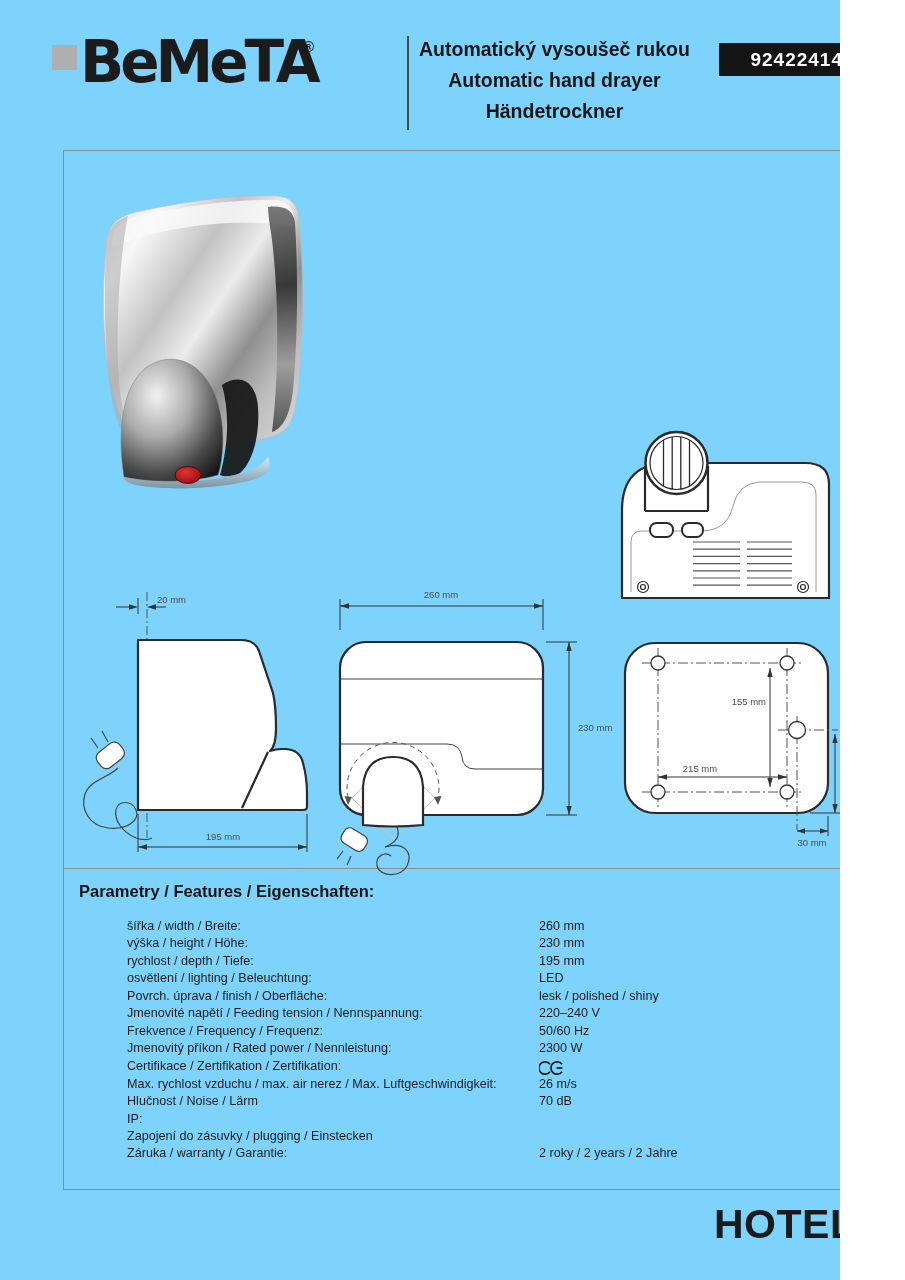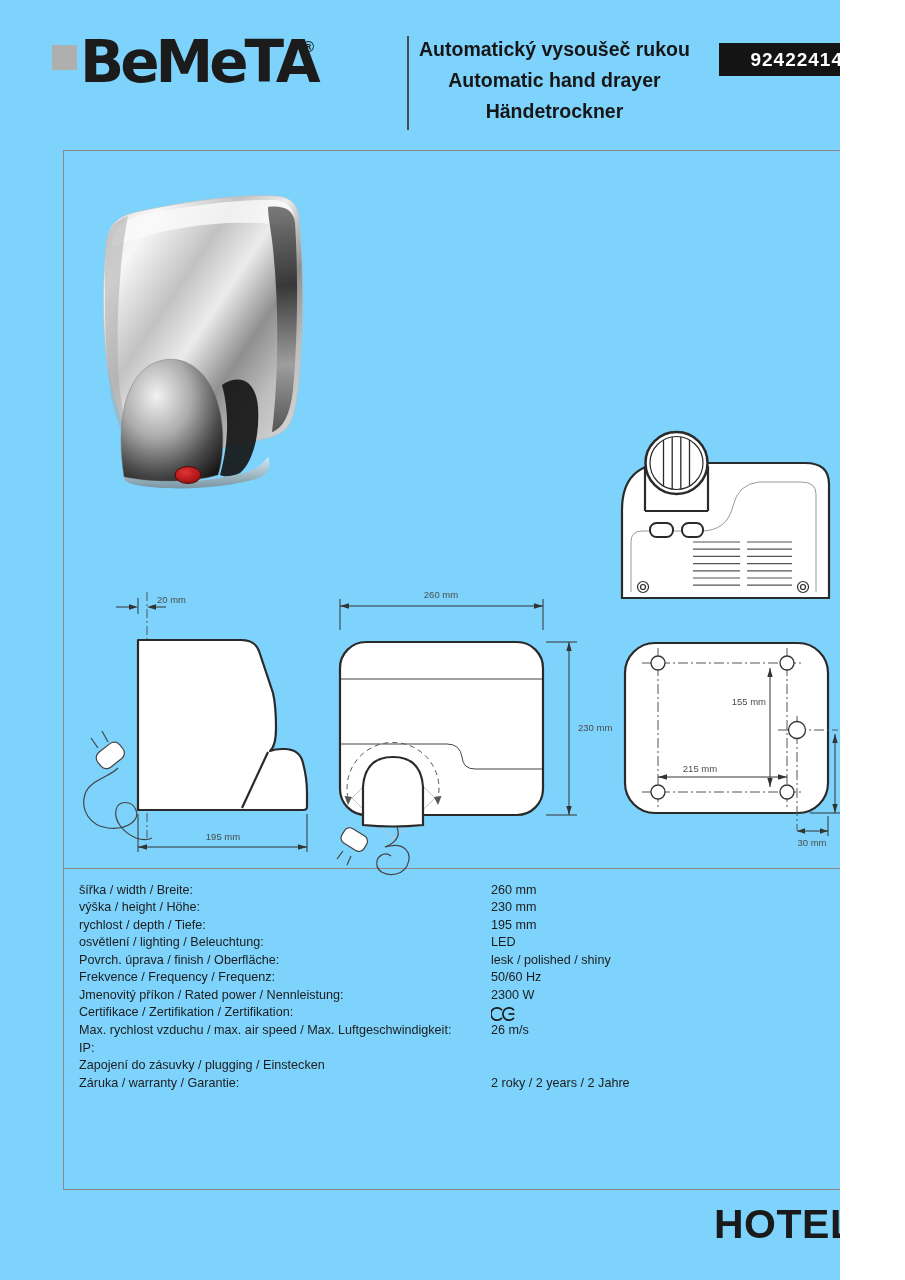--- a/index.html
+++ b/index.html
@@ -24,21 +24,21 @@
   }
   .code-box span { color:#fff; font-size:19px; font-weight:bold; letter-spacing:1px; }
   
   .content-box { position:absolute; left:63px; top:150px; width:789px; height:1040px; border:1px solid #8a8a8a; }
   .content-divider { position:absolute; left:0; width:100%; top:717px; border-top:1px solid #8a8a8a; }
   .drawing { position:absolute; }
   svg text { font-family:"Liberation Sans", sans-serif; font-size:9.5px; fill:#4d4d4d; }
   
   .params { position:absolute; left:15px; top:731px; width:760px; }
   .params h2 { font-size:16.5px; font-weight:bold; color:#141414; margin-bottom:17px; }
-  .prow { display:flex; font-size:12.6px; line-height:17.45px; color:#1c1c1c; }
+  .prow { display:flex; font-size:12.6px; line-height:17.45px; color:#1c1c1c;margin-left:48px; }
   .plabel { width:412px; flex:none; }
   .pvalue { flex:1; }
   .pvalue svg { display:block; margin-top:2px; }
   
   .hotel { position:absolute; left:714px; top:1201px; font-size:41px; font-weight:800; letter-spacing:0.5px; color:#1a1a1a; }
 </style>
 </head>
 <body>
 
 <div class="page">
@@ -55,40 +55,45 @@
     </div>
     <div class="code-box">
       <span>924224141</span>
     </div>
   </header>
 
   <main class="content-box">
     <div class="content-divider"></div>
 
     <section class="params">
+      <h2>Parametry / Features / Eigenschaften:</h2>
       <div id="param-rows">
           <div class="prow">
             <span class="plabel">šířka / width / Breite:</span>
             <span class="pvalue">260 mm</span>
           </div>
           <div class="prow">
             <span class="plabel">výška / height / Höhe:</span>
             <span class="pvalue">230 mm</span>
           </div>
           <div class="prow">
             <span class="plabel">rychlost / depth / Tiefe:</span>
             <span class="pvalue">195 mm</span>
           </div>
           <div class="prow">
             <span class="plabel">osvětlení / lighting / Beleuchtung:</span>
             <span class="pvalue">LED</span>
           </div>
           <div class="prow">
             <span class="plabel">Povrch. úprava / finish / Oberfläche:</span>
             <span class="pvalue">lesk / polished / shiny</span>
+          </div>
+          <div class="prow">
+            <span class="plabel">Jmenovité napětí / Feeding tension / Nennspannung:</span>
+            <span class="pvalue">220–240 V</span>
           </div>
           <div class="prow">
             <span class="plabel">Frekvence / Frequency / Frequenz:</span>
             <span class="pvalue">50/60 Hz</span>
           </div>
           <div class="prow">
             <span class="plabel">Jmenovitý příkon / Rated power / Nennleistung:</span>
             <span class="pvalue">2300 W</span>
           </div>
           <div class="prow">
@@ -97,22 +102,26 @@
               <svg width="25" height="16" viewBox="0 0 25 16" aria-label="CE">
                 <g fill="none" stroke="#1a1a1a" stroke-width="1.7">
                   <path d="M11,4.2 A6.2,6.2 0 1 0 11,11.8"></path>
                   <path d="M23,4.2 A6.2,6.2 0 1 0 23,11.8"></path>
                   <line x1="17.6" y1="8" x2="23.4" y2="8"></line>
                 </g>
               </svg>
             </span>
           </div>
           <div class="prow">
-            <span class="plabel">Max. rychlost vzduchu / max. air speed / Max. Luftgeschwindigkeit:</span>
+            <span class="plabel">Max. rychlost vzduchu / max. air nerez / Max. Luftgeschwindigkeit:</span>
             <span class="pvalue">26 m/s</span>
+          </div>
+          <div class="prow">
+            <span class="plabel">Hlučnost / Noise / Lärm</span>
+            <span class="pvalue">70 dB</span>
           </div>
           <div class="prow">
             <span class="plabel">IP:</span>
           </div>
           <div class="prow">
             <span class="plabel">Zapojení do zásuvky / plugging / Einstecken</span>
             <span class="pvalue"></span>
           </div>
           <div class="prow">
             <span class="plabel">Záruka / warranty / Garantie:</span>

